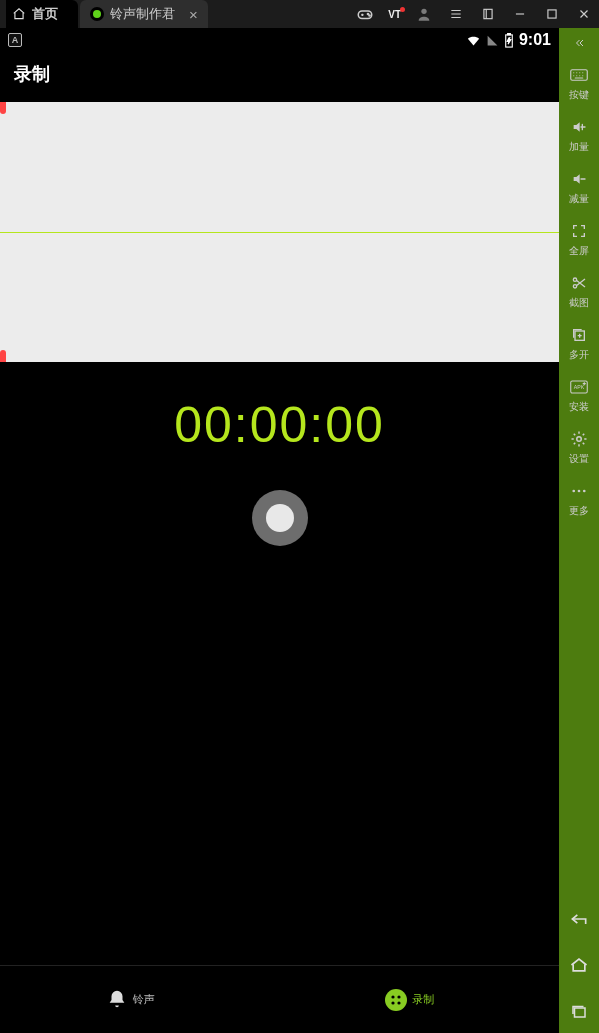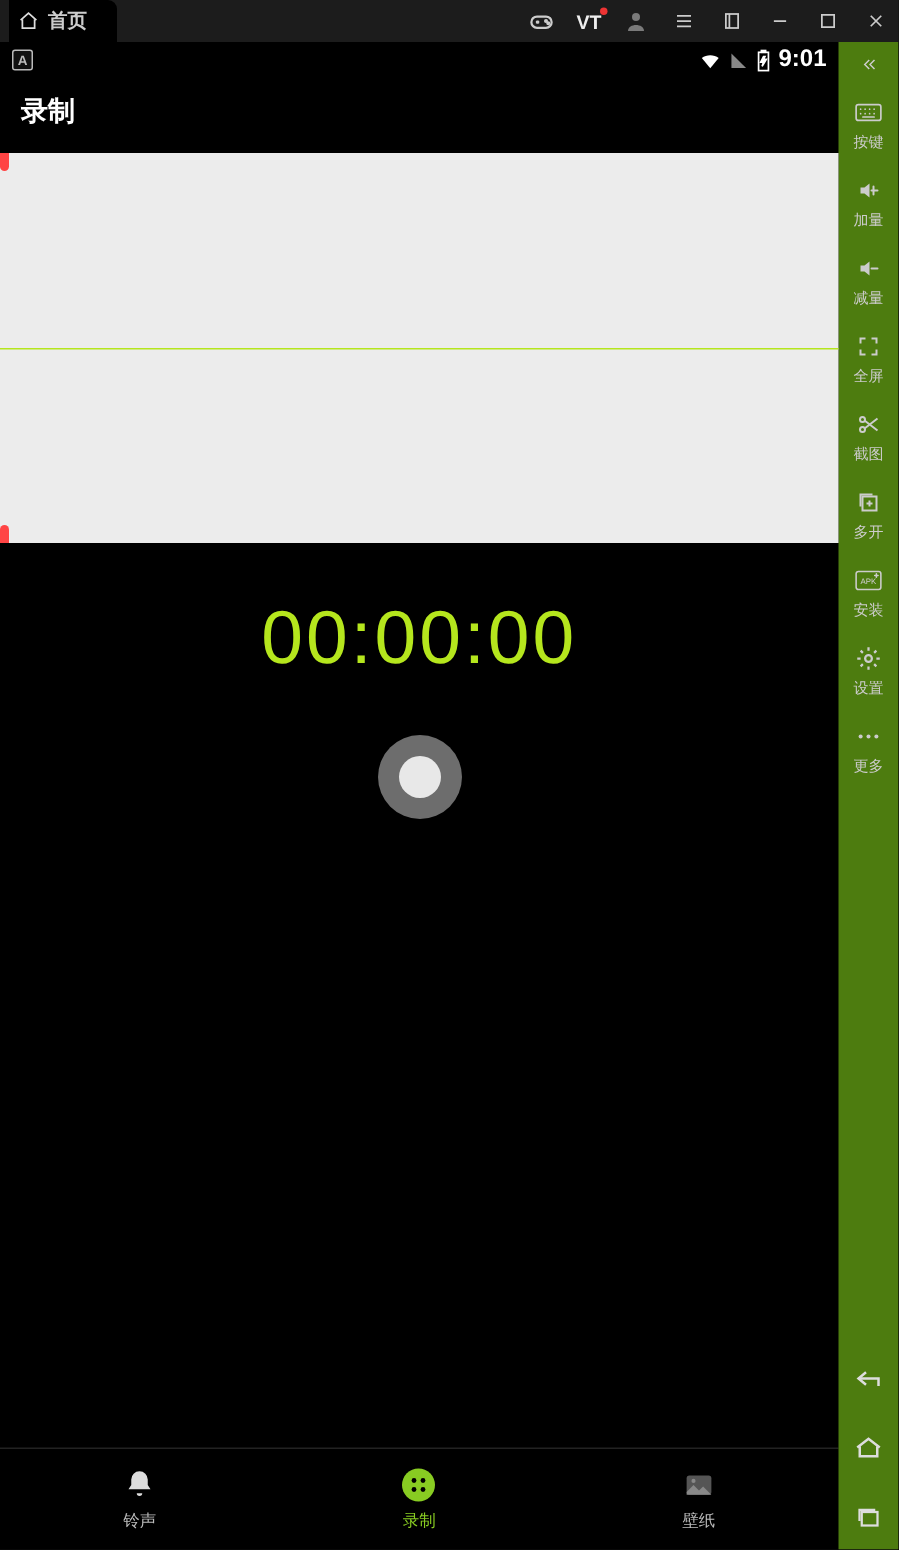--- a/index.html
+++ b/index.html
@@ -8,21 +8,21 @@
     .emu-top { height:28px; background:#1c1c1c; display:flex; align-items:center; padding:0 6px; color:#ccc; font-size:13px; }
     .home-tab { background:#000; height:28px; display:flex; align-items:center; padding:0 20px 0 6px; border-top-right-radius:6px; font-weight:bold }
     .home-tab svg{ margin-right:6px; }
     .app-tab { background:#2e2e2e; height:28px; display:flex; align-items:center; padding:0 10px; border-top-right-radius:6px; border-top-left-radius:6px; margin-left:2px; }
     .app-tab .dot{ width:14px; height:14px; border-radius:50%; background:#000; display:flex; align-items:center; justify-content:center;  margin-right:6px; }
     .app-tab .dot span{ width:8px; height:8px; border-radius:50%; background:#5fd21a; display:block; }
     .app-tab .close{ margin-left:14px; color:#aaa; font-size:15px; }
     .emu-top .spacer{ flex:1; }
     .win-icons{ display:flex; align-items:center; gap:14px; color:#ccc; position:relative; }
     .win-icons .icon{ display:flex; align-items:center; justify-content:center; width:18px; height:18px; cursor:pointer; }
-    .vt-wrap{ position:relative; display:flex; align-items:center; font-weight:bold; font-size:13px; color:#eee;}
+    .vt-wrap{ position:relative; display:flex; align-items:center; font-weight:bold; font-size:10px; color:#eee;}
     .vt-wrap .red-dot{ width:5px; height:5px; border-radius:50%; background:#e33; position:absolute; top:-2px; right:-4px; }
     
     .main-row{ flex:1; display:flex; background:#000; }
     
     .phone{ flex:1; background:#000; display:flex; flex-direction:column; }
     
     .status-bar{ height:24px; background:#000; color:#fff; font-size:12px; display:flex; align-items:center; padding:0 8px; }
     .status-bar .a-badge{ width:14px; height:14px; background:#111; border:1px solid #bbb; border-radius:2px; display:flex; align-items:center; justify-content:center; font-size:9px; font-weight:bold; color:#bbb; }
     .status-bar .spacer{ flex:1; }
     .status-bar .icon-group{ display:flex; align-items:center; gap:5px; }
@@ -36,41 +36,48 @@
     .wave-box .mark.top{ top:0; left:0; border-radius:0 0 4px 4px; }
     .wave-box .mark.bot{ bottom:0; left:0; border-radius:4px 4px 0 0; }
     
     .timer{ color:#b5e61d; font-size:50px; font-weight:500; text-align:center; margin-top:34px; letter-spacing:2px; }
     
     .rec-wrap{ display:flex; justify-content:center; margin-top:36px; }
     .rec-btn{ width:56px; height:56px; border-radius:50%; background:#6d6d6d; display:flex; align-items:center; justify-content:center; cursor:pointer; }
     .rec-btn .inner{ width:28px; height:28px; border-radius:50%; background:#e8e8e8; }
     
     .tabbar{ height:68px; background:#000; display:flex; align-items:center; justify-content:space-around; border-top:1px solid #222; }
-    .tab-item{ display:flex; flex-direction:column; align-items:center; gap:4px; color:#bbb; font-size:11px; cursor:pointer; width:70px; }
+    .tab-item{ display:flex; align-items:center; gap:4px; color:#bbb; font-size:11px; cursor:pointer; width:70px; }
     .tab-item.active{ color:#88cc22; }
     .tab-item .ti-icon{ width:24px; height:24px; display:flex; align-items:center; justify-content:center; }
     
     .sidebar{ width:40px; background:#4d7c0f; display:flex; flex-direction:column; align-items:center; padding-top:6px; gap:2px; color:#ccc; font-size:10px; }
     .sidebar .sb-chevron{ height:18px; display:flex; align-items:center; justify-content:center; cursor:pointer; margin-bottom:6px; }
     .sidebar .sb-item{ width:40px; padding:6px 0 8px; display:flex; flex-direction:column; align-items:center; gap:4px; cursor:pointer; }
     .sidebar .sb-item .sb-icon{ height:18px; display:flex; align-items:center; justify-content:center; }
     .sidebar .sb-spacer{ flex:1; }
     .sidebar .nav-btn{ width:40px; height:44px; display:flex; align-items:center; justify-content:center; cursor:pointer; }
   </style>
 </head>
 <body>
 
 <div class="emu-top">
   <div class="home-tab">
     <svg width="14" height="14" viewBox="0 0 24 24" fill="none" stroke="#ddd" stroke-width="2">
         <path d="M3 11L12 3l9 8"></path>
         <path d="M5 10v10h14V10"></path>
       </svg>
     <span>首页</span>
+  </div>
+  <div class="app-tab">
+    <span class="dot">
+        <span></span>
+      </span>
+    <span>铃声制作君</span>
+    <span class="close">×</span>
   </div>
   <div class="spacer"></div>
   <div class="win-icons">
     <span class="icon">
       <svg width="18" height="18" viewBox="0 0 24 24" fill="none" stroke="#ccc" stroke-width="2">
           <rect x="3" y="8" width="18" height="10" rx="5"></rect>
           <path d="M7 13h3M8.5 11.5v3"></path>
           <circle cx="16" cy="12" r="0.8" fill="#ccc"></circle>
           <circle cx="18" cy="14" r="0.8" fill="#ccc"></circle>
         </svg>
@@ -169,30 +176,20 @@
           <svg width="24" height="24" viewBox="0 0 24 24">
               <circle cx="12" cy="12" r="11" fill="#88cc22"></circle>
               <circle cx="9" cy="9" r="1.6" fill="#000"></circle>
               <circle cx="15" cy="9" r="1.6" fill="#000"></circle>
               <circle cx="9" cy="15" r="1.6" fill="#000"></circle>
               <circle cx="15" cy="15" r="1.6" fill="#000"></circle>
             </svg>
         </span>
         <span>录制</span>
       </div>
-      <div class="tab-item">
-        <span class="ti-icon">
-          <svg width="22" height="22" viewBox="0 0 24 24" fill="#ccc">
-              <rect x="3" y="5" width="18" height="14" rx="2" fill="#555"></rect>
-              <path d="M3 17l5-5 4 4 3-3 6 6H3z" fill="#888"></path>
-              <circle cx="8" cy="9" r="1.5" fill="#888"></circle>
-            </svg>
-        </span>
-        <span>壁纸</span>
-      </div>
     </div>
   </div>
 
   <div class="sidebar">
     <div class="sb-chevron">
       <svg width="16" height="12" viewBox="0 0 24 24" fill="none" stroke="#ccc" stroke-width="2">
           <path d="M13 6l-6 6 6 6"></path>
           <path d="M20 6l-6 6 6 6"></path>
         </svg>
     </div>

